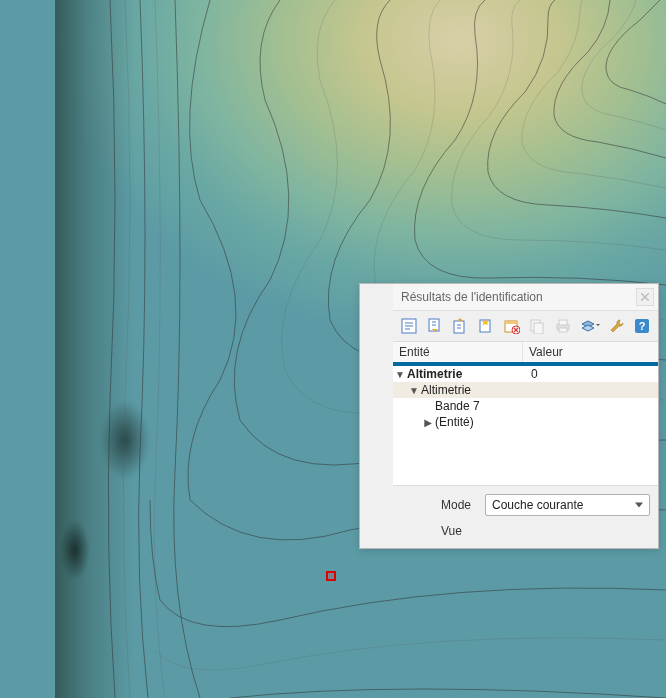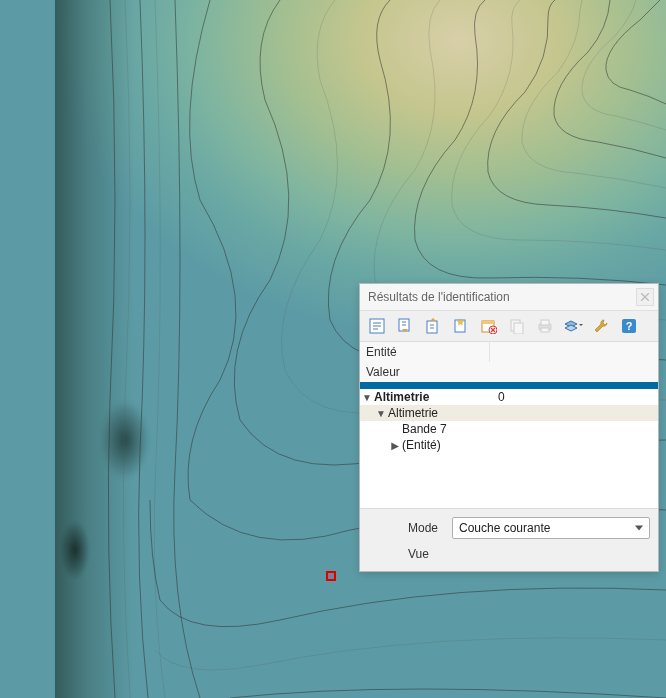--- a/index.html
+++ b/index.html
@@ -31,39 +31,40 @@
   .identify-marker {
     position:absolute; width:10px; height:10px; border:2px solid #d00; background:rgba(255,0,0,0.15);
     z-index:5;
   }
   
   
   .panel {
     position:absolute; left:359px; top:283px; width:300px;
     background:#f0f0f0; border:1px solid #b8b8b8; z-index:10;
     box-shadow: 0 2px 8px rgba(0,0,0,0.15);
+    padding-left: 33px;
   }
   .panel-titlebar {
     display:flex; align-items:center; justify-content:space-between;
     padding:4px 4px 4px 8px; background:#f6f6f6; border-bottom:1px solid #e0e0e0;
     color:#666;
   }
   .panel-title { font-size:12px; }
   .close-btn { width:18px; height:18px; background:#f0f0f0; border:1px solid #ddd;
     display:flex; align-items:center; justify-content:center; color:#bbb; font-size:11px; cursor:pointer;}
   
   .toolbar { display:flex; gap:6px; padding:4px 6px; background:#f0f0f0; align-items:center; flex-wrap:nowrap; }
   .tb-btn { width:22px; height:22px; display:flex; align-items:center; justify-content:center;
     border:1px solid transparent; border-radius:2px; cursor:pointer; }
   .tb-btn.disabled { opacity:0.4; cursor:default; }
   .tb-btn svg { display:block; }
   
   .tree-header {
-    display:flex; background:#f8f8f8; border-top:1px solid #dcdcdc; border-bottom:7px solid #0369a1;
-    color:#333; font-size:12px;flex-direction:column;
+    display:flex; background:#f8f8f8; border-top:1px solid #dcdcdc; border-bottom:4px solid #0369a1;
+    color:#333; font-size:12px;
   }
   .tree-header .col { padding:3px 6px; }
   .tree-header .col1 { width:130px; border-right:1px solid #e4e4e4; }
   .tree-header .col2 { flex:1; }
   
   .tree-body { background:#fff; height:120px; overflow:auto; border-bottom:1px solid #dcdcdc; }
   .tree-row { display:flex; align-items:center; padding:1px 0 1px 2px; font-size:12px; color:#222; }
   .tree-row .cell1 { width:130px; display:flex; align-items:center; }
   .tree-row .cell2 { flex:1; padding-left:6px; }
   .tree-row.sel { background:#f1ece1; }

